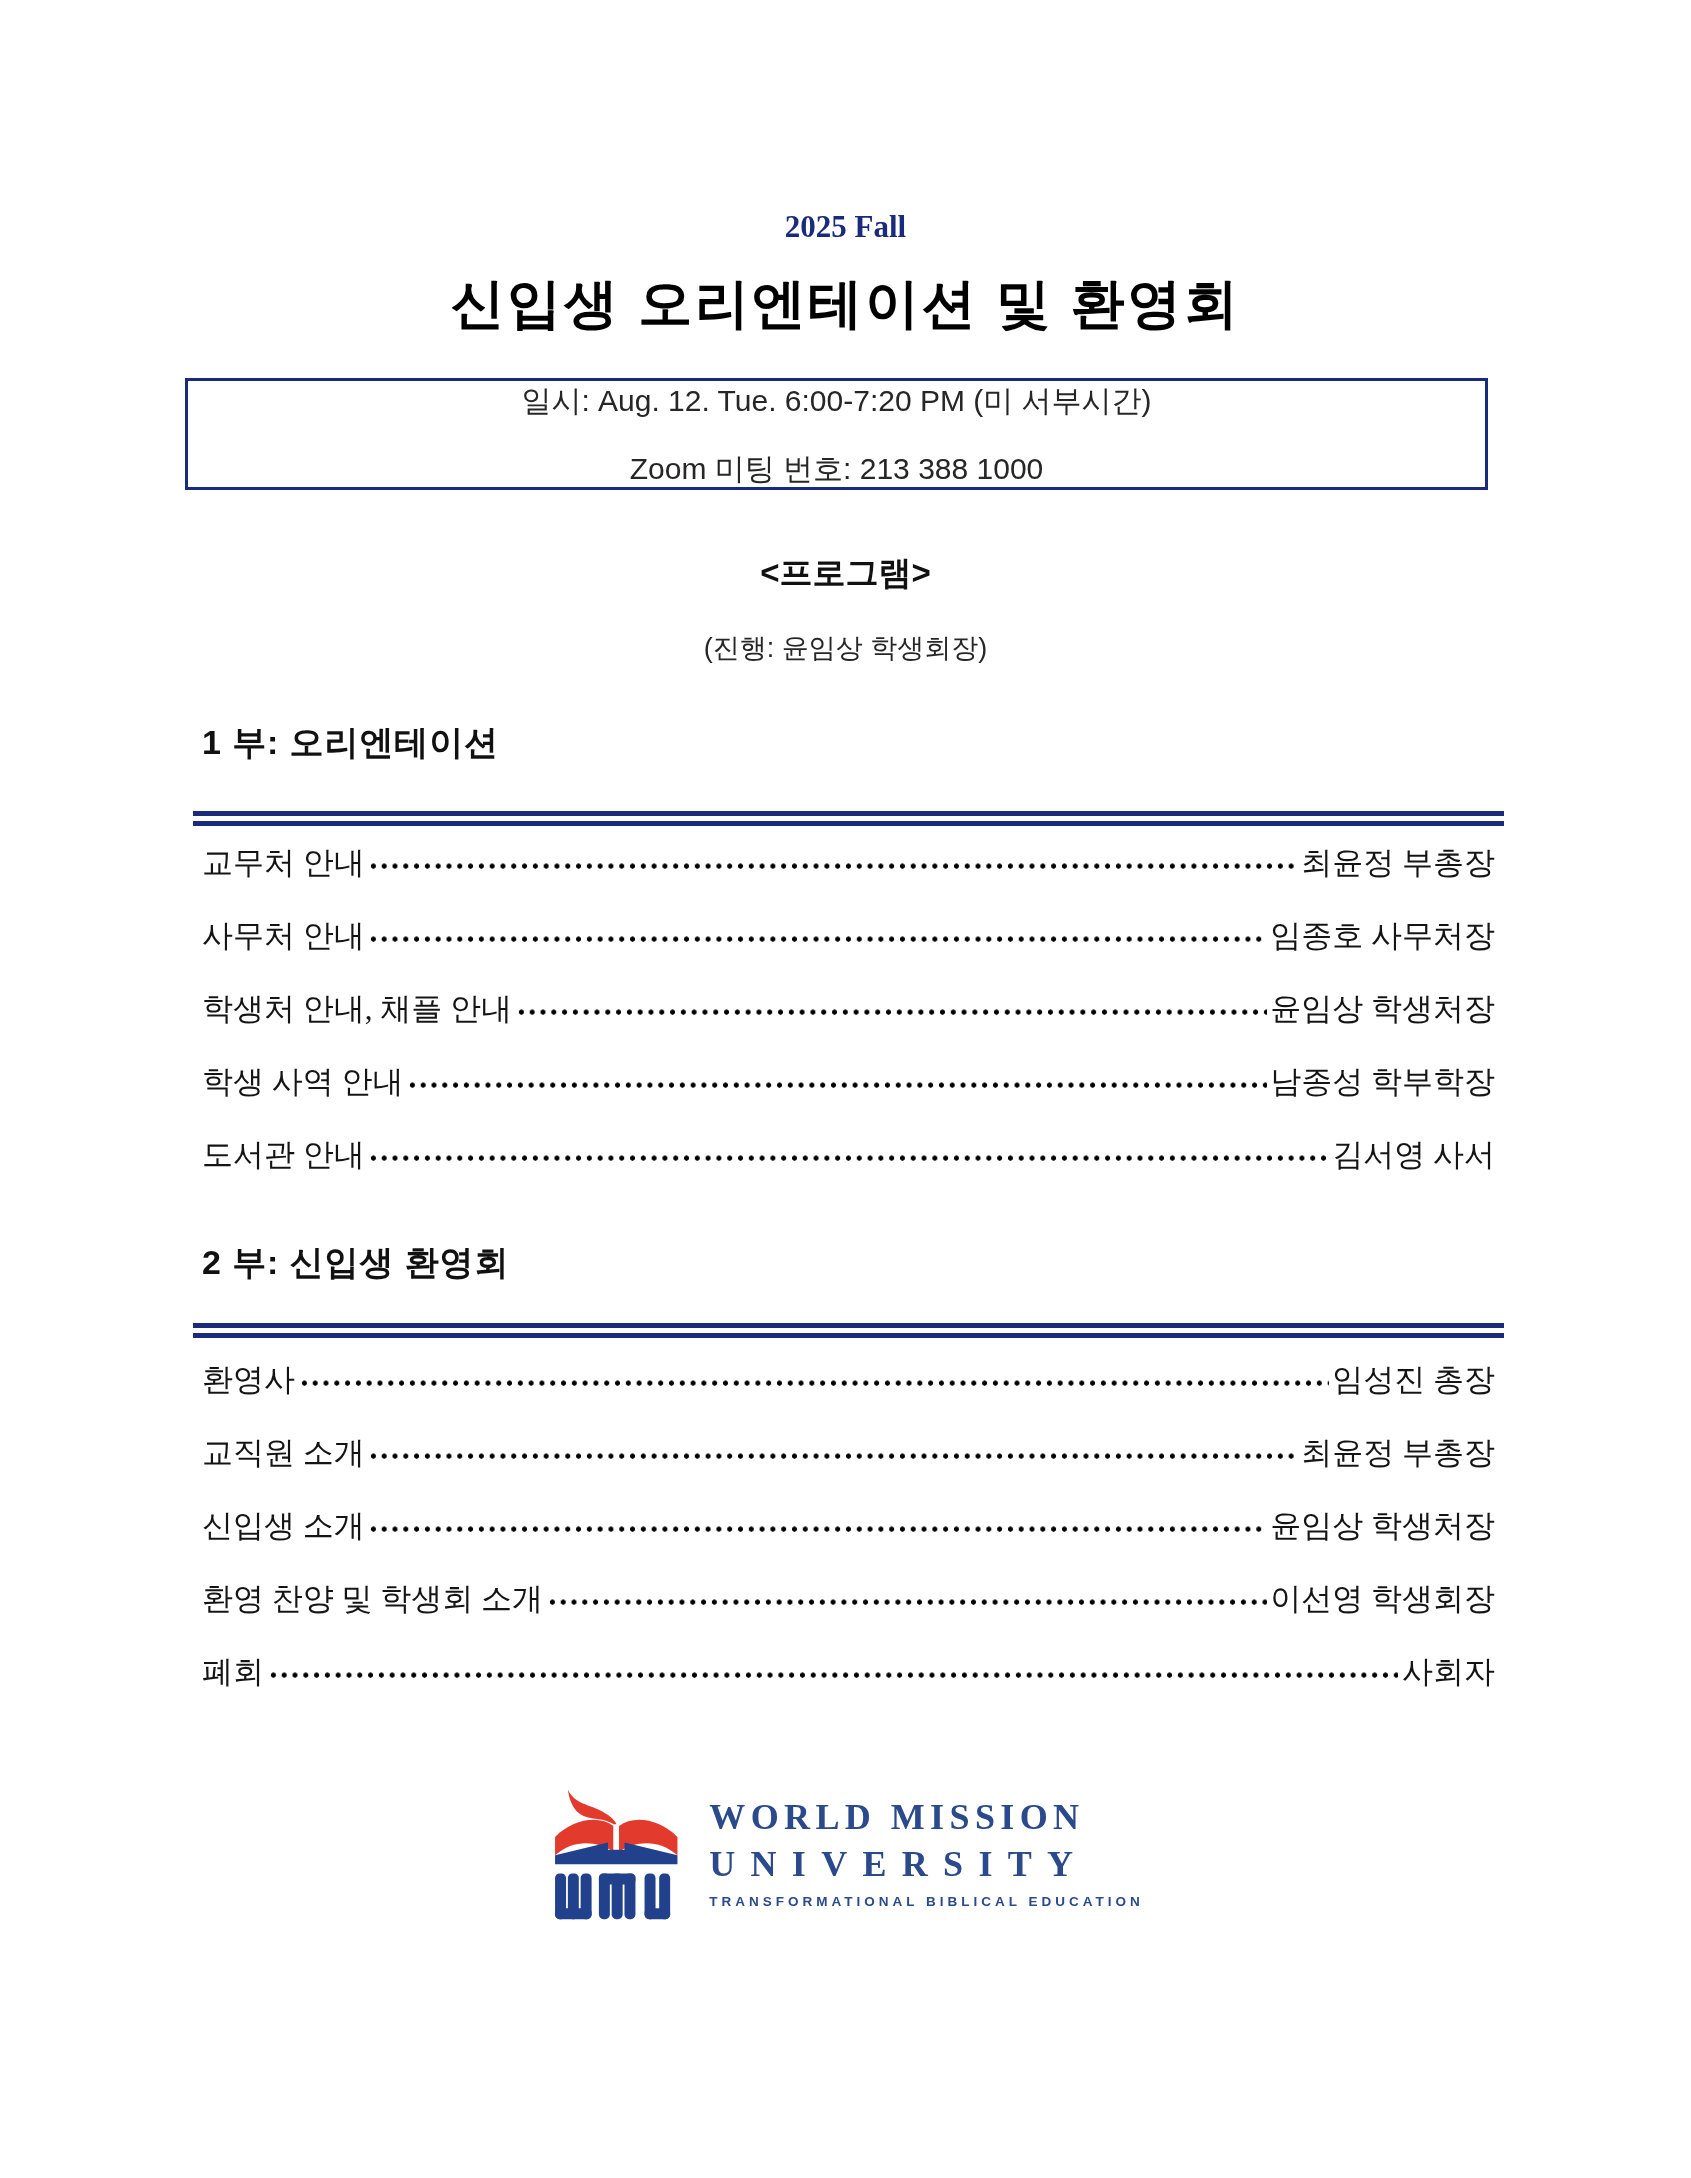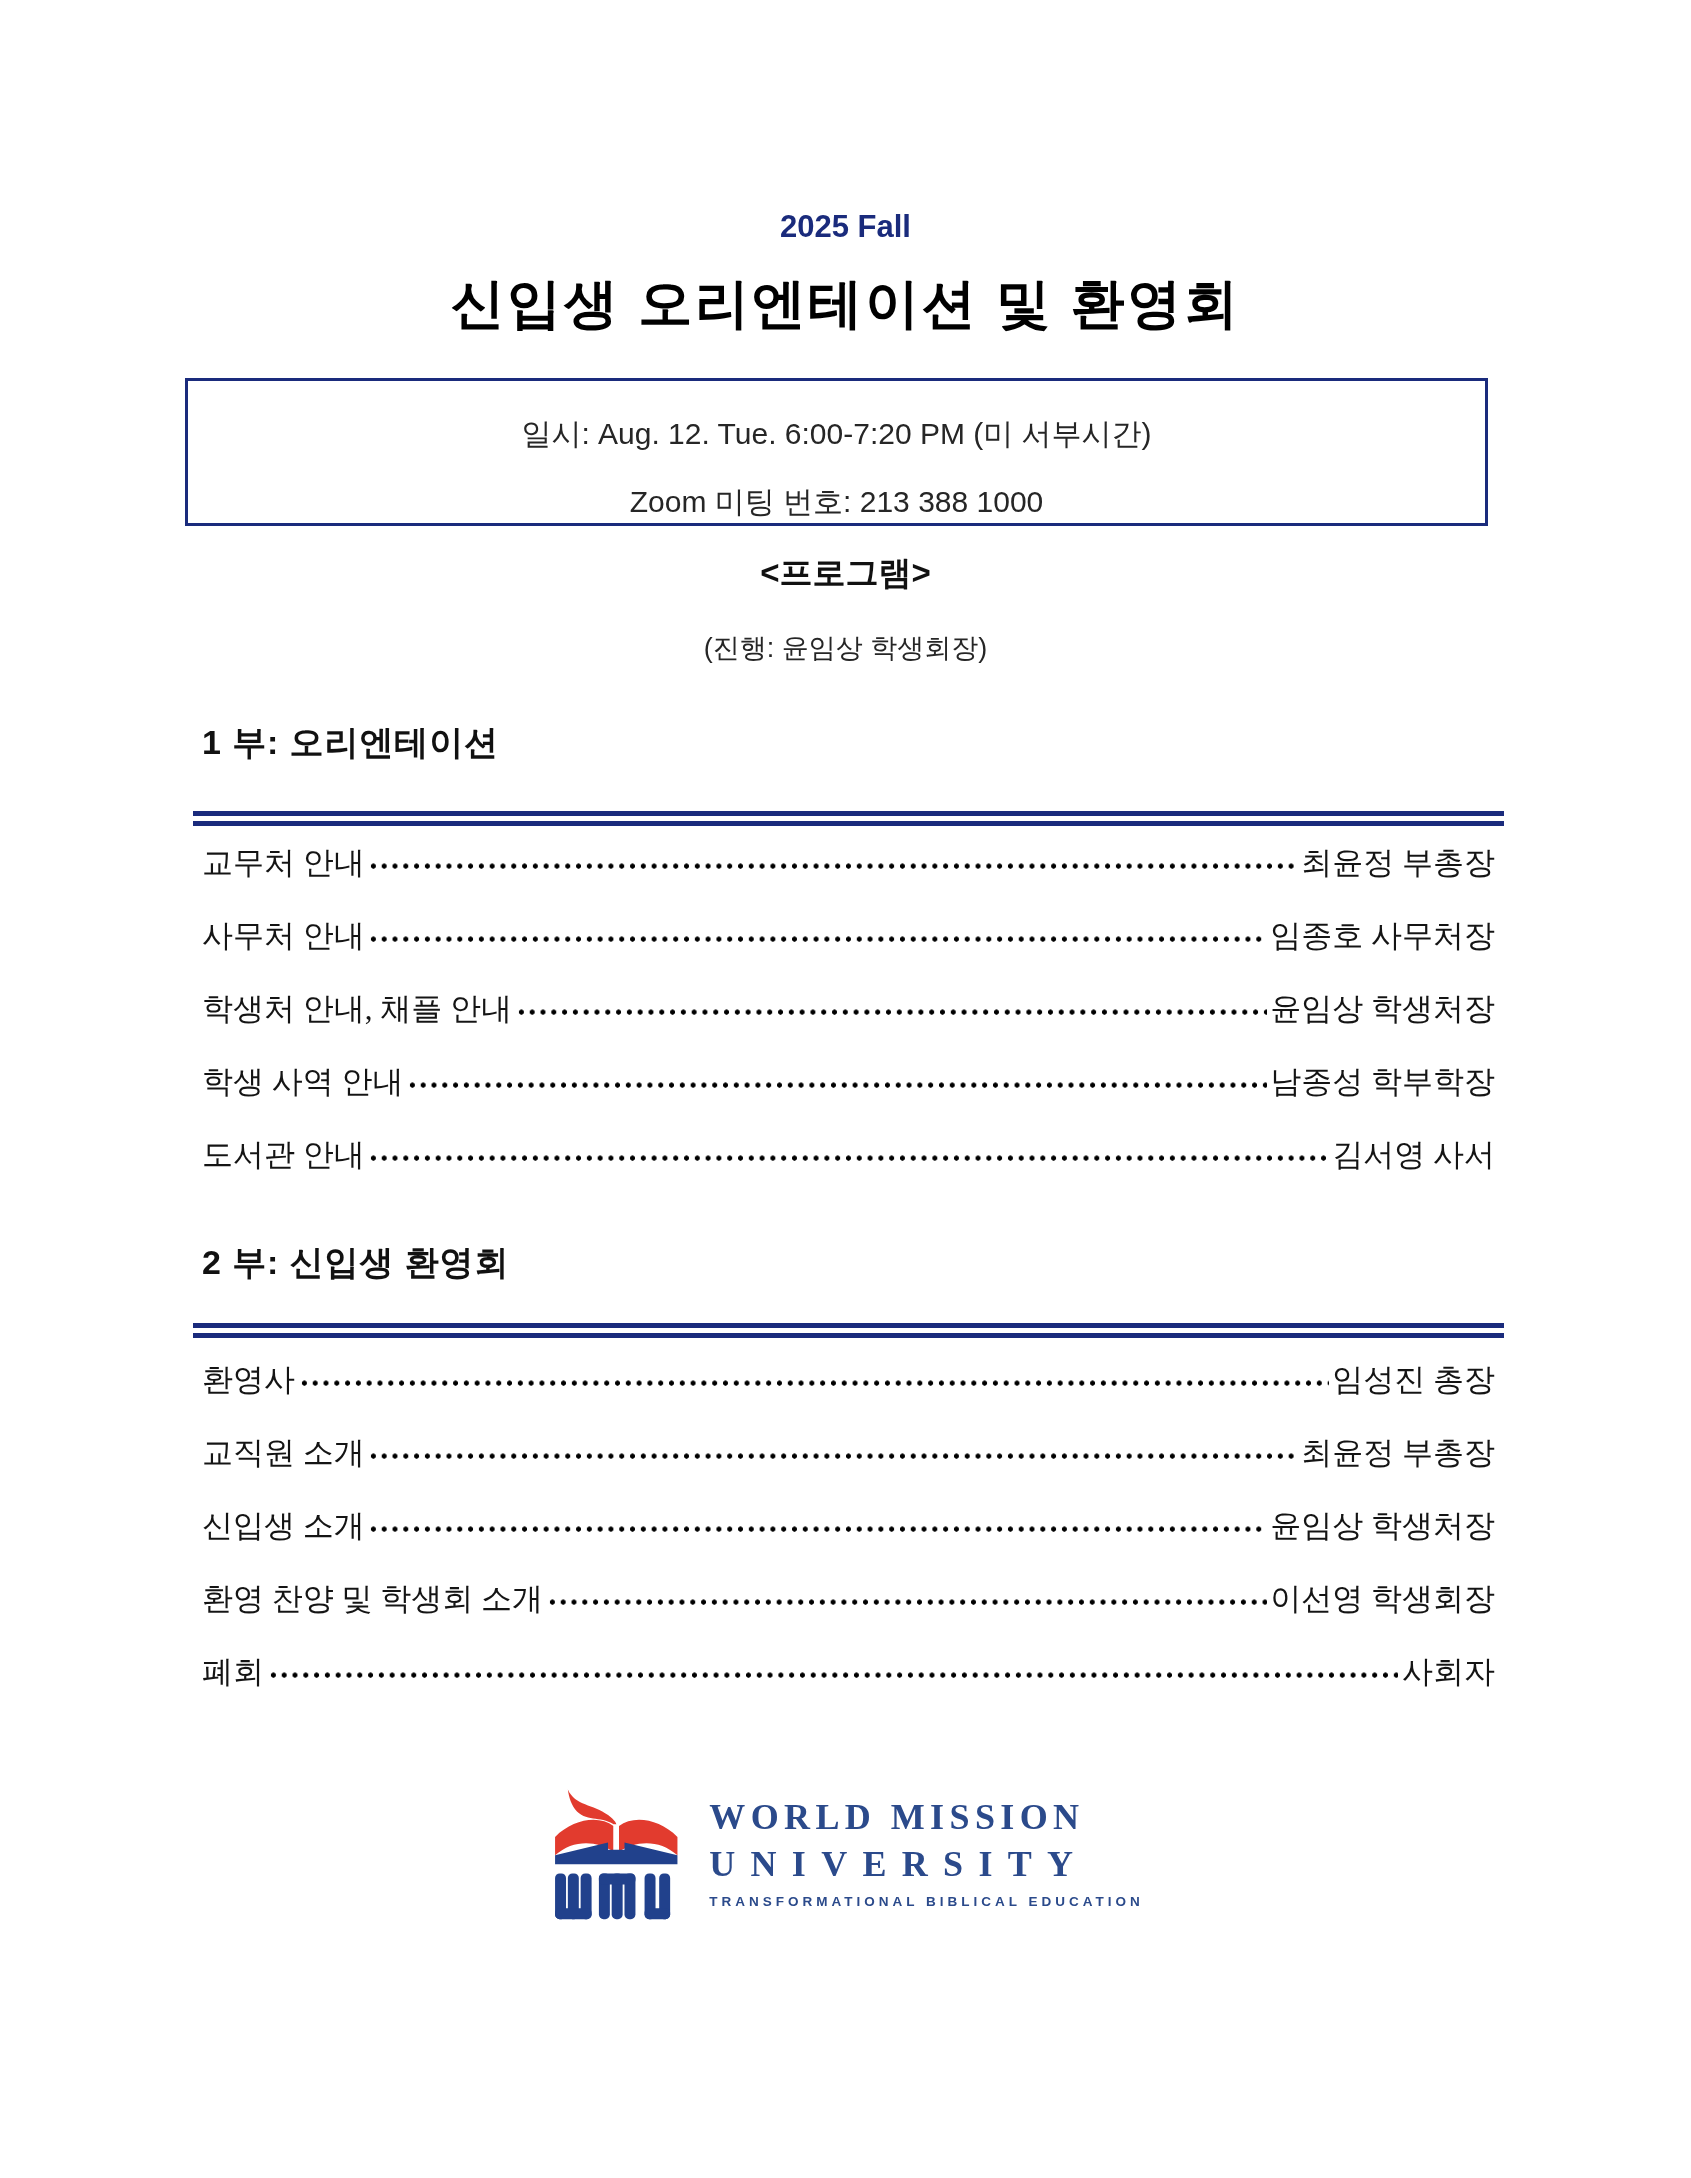--- a/index.html
+++ b/index.html
@@ -12,31 +12,31 @@
   html,body{margin:0;padding:0;background:#ffffff;}
   body{
     width:1691px;height:2178px;position:relative;
     font-family:"Liberation Sans","DejaVu Sans",sans-serif;
     color:var(--text);
   }
   .abs{position:absolute;}
   .center{left:0;width:100%;text-align:center;}
 
   .season{
-    top:209px;font-family:Liberation Sans, sans-serif;
+    top:209px;font-family:Liberation Serif, serif;
     font-weight:bold;font-size:31px;color:var(--navy);
   }
   .doc-title{
     top:268px;font-size:54px;font-weight:bold;color:#000;
     letter-spacing:2.7px;
   }
   .info-box{
-    left:185px;top:378px;width:1303px;height:148px;
+    left:185px;top:378px;width:1303px;height:112px;
     border:3.6px solid var(--navy);box-sizing:border-box;
-    display:flex;flex-direction:column;justify-content:flex-end;align-items:center;
+    display:flex;flex-direction:column;justify-content:space-between;align-items:center;
     gap:27px;font-size:30px;color:#262626;
   }
   .program-label{top:551px;font-size:33px;font-weight:bold;color:#111;}
   .program-host{top:630px;font-size:27px;color:#262626;}
 
   .section-heading{
     left:202px;font-size:34px;font-weight:bold;color:#111;letter-spacing:0.9px;
   }
   .h-part1{top:720px;}
   .h-part2{top:1240px;}

